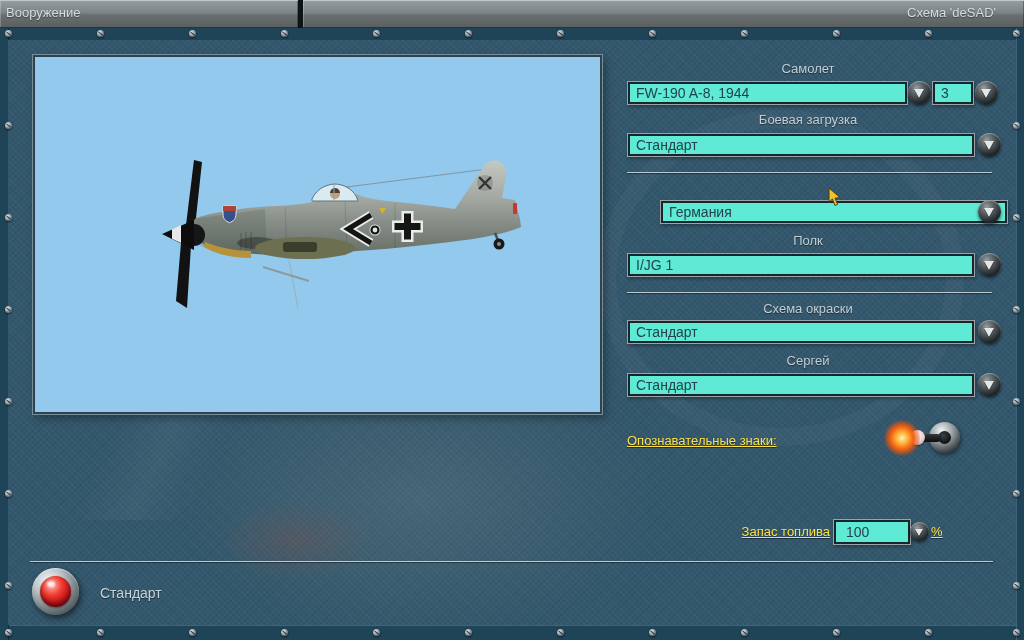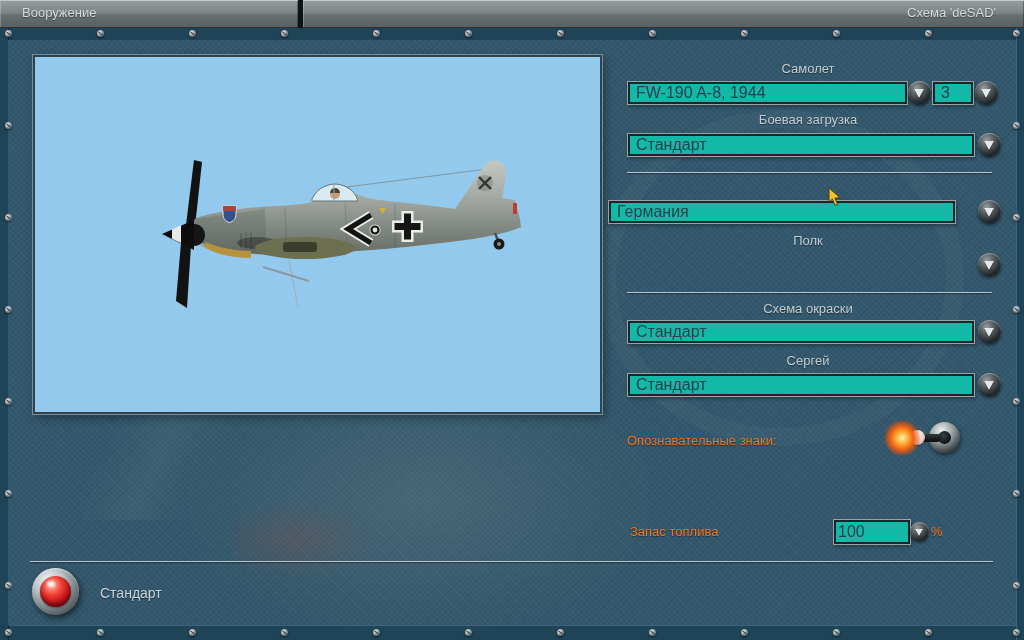--- a/index.html
+++ b/index.html
@@ -12,21 +12,21 @@
   .titlebar{position:absolute;left:0;top:0;width:1024px;height:28px;background:#0e1416;}
   .tseg{
     position:absolute;top:0;height:26px;
     background:linear-gradient(180deg,#959c9e 0%,#7d8486 45%,#696f71 55%,#5a6062 100%);
     border-top:1px solid #c2c7c9;border-bottom:1px solid #2c3133;
     box-shadow:inset 1px 0 0 rgba(255,255,255,.22), inset -1px 0 0 rgba(0,0,0,.3);
   }
   .tseg.left{left:0;width:298px;}
   .tseg.right{left:303px;width:721px;}
   .ttext{position:absolute;top:0;line-height:26px;font-size:13px;color:#d6dbdd;text-shadow:0 1px 1px rgba(0,0,0,.4);}
-  .ttext.l{left:22px;text-align:center;}
+  .ttext.l{left:6px;text-align:center;}
   .ttext.r{right:28px;}
   
   .frame{position:absolute;background:#1f4458;}
   .frame.top{left:0;top:28px;width:1024px;height:12px;border-bottom:1px solid #10293a;}
   .frame.bottom{left:0;top:625px;width:1024px;height:15px;border-top:1px solid #3f6378;}
   .frame.left{left:0;top:28px;width:8px;height:612px;border-right:1px solid #10293a;}
   .frame.right{left:1016px;top:28px;width:8px;height:612px;border-left:1px solid #3f6378;}
   .content{
     position:absolute;left:8px;top:40px;width:1008px;height:585px;
     background:#33576c;
@@ -55,30 +55,30 @@
   
   .plane-panel{
     position:absolute;left:33px;top:55px;width:565px;height:355px;
     background:#92c9ec;border:2px solid #30424b;
     box-shadow:0 0 0 1px #75909c, 3px 4px 8px rgba(0,0,0,.35);
   }
   .plane-panel svg{display:block;width:565px;height:355px;}
   
   .flabel{position:absolute;left:633px;width:350px;text-align:center;
     font-size:13px;color:#c3ced4;text-shadow:0 1px 1px rgba(0,0,0,.45);}
-  .ilabel{position:absolute;font-size:13px;color:#f97316;text-shadow:0 1px 1px rgba(0,0,0,.45);}
+  .ilabel{position:absolute;font-size:13px;color:#fde047;text-shadow:0 1px 1px rgba(0,0,0,.45);text-decoration:underline;}
   .combo{
     position:absolute;height:24px;box-sizing:border-box;
-    background:#14b8a6;border:1px solid #9aa3a5;
+    background:#5eead4;border:1px solid #9aa3a5;
     box-shadow:inset 0 0 0 2px #15262c, 1px 2px 3px rgba(0,0,0,.3);
     display:flex;align-items:center;padding-left:8px;
-    font-size:16px;color:#24424e;white-space:nowrap;overflow:hidden;
+    font-size:14px;color:#24424e;white-space:nowrap;overflow:hidden;
   }
   .combo.tall{height:26px;}
-  input.combo{font-family:"Liberation Sans",sans-serif;outline:none;padding-left:4px;}
+  input.combo{font-family:"Liberation Sans",sans-serif;outline:none;padding-left:12px;}
   .dd{position:absolute;width:23px;height:23px;border-radius:50%;
     background:radial-gradient(circle at 38% 30%,#979fa3 0%,#5b6266 30%,#24292c 68%,#0b0e10 100%);
     box-shadow:0 2px 3px rgba(0,0,0,.55), inset 0 1px 1px rgba(255,255,255,.4);
     cursor:pointer;}
   .dd::after{content:"";position:absolute;left:6px;top:8px;width:0;height:0;
     border-left:5.5px solid transparent;border-right:5.5px solid transparent;
     border-top:9px solid #e3e7e8;filter:drop-shadow(0 1px 0 rgba(0,0,0,.6));}
   .dd.small{width:19px;height:19px;}
   .dd.small::after{left:5px;top:7px;border-left-width:4.5px;border-right-width:4.5px;border-top-width:7px;}
   .hr{position:absolute;height:1px;background:rgba(218,230,236,.8);box-shadow:0 1px 1px rgba(0,0,0,.45);}
@@ -219,25 +219,28 @@
     </div>
   <div class="dd" style="left:975px;top:81px"></div>
 
   <div class="combo" style="left:627px;top:133px;width:348px">
       <span>Стандарт</span>
     </div>
   <div class="dd" style="left:978px;top:133px"></div>
 
   <div class="hr" style="left:627px;top:172px;width:365px"></div>
 
-  <div class="combo" style="left:608px;top:200px;width:348px">
+  <div class="combo" style="left:660px;top:200px;width:348px">
       <span>Германия</span>
     </div>
   <div class="dd" style="left:978px;top:200px"></div>
 
+  <div class="combo" style="left:627px;top:253px;width:348px">
+      <span>I/JG 1</span>
+    </div>
   <div class="dd" style="left:978px;top:253px"></div>
 
   <div class="hr" style="left:627px;top:292px;width:365px"></div>
 
   <div class="combo" style="left:627px;top:320px;width:348px">
       <span>Стандарт</span>
     </div>
   <div class="dd" style="left:978px;top:320px"></div>
 
   <div class="combo" style="left:627px;top:373px;width:348px">
@@ -246,21 +249,21 @@
   <div class="dd" style="left:978px;top:373px"></div>
 
   <div class="ilabel" style="left:627px;top:433px">Опознавательные знаки:</div>
   <div class="toggle">
     <div class="t-base"></div>
     <div class="t-lever"></div>
     <div class="t-knob"></div>
     <div class="t-glow"></div>
   </div>
 
-  <div class="ilabel" style="left:630px;top:524px;width:200px;">Запас топлива</div>
+  <div class="ilabel" style="left:630px;top:524px;width:200px;text-align:right">Запас топлива</div>
   <input class="combo tall" style="left: 833px; top: 519px; width: 78px;" value="100">
   <div class="dd small" style="left:910px;top:522px"></div>
   <div class="ilabel" style="left:931px;top:524px">%</div>
 
   <div class="hr" style="left:30px;top:561px;width:963px"></div>
 
   <div class="apply-btn">
     <div class="apply-dome"></div>
   </div>
   <div class="apply-label">Стандарт</div>

